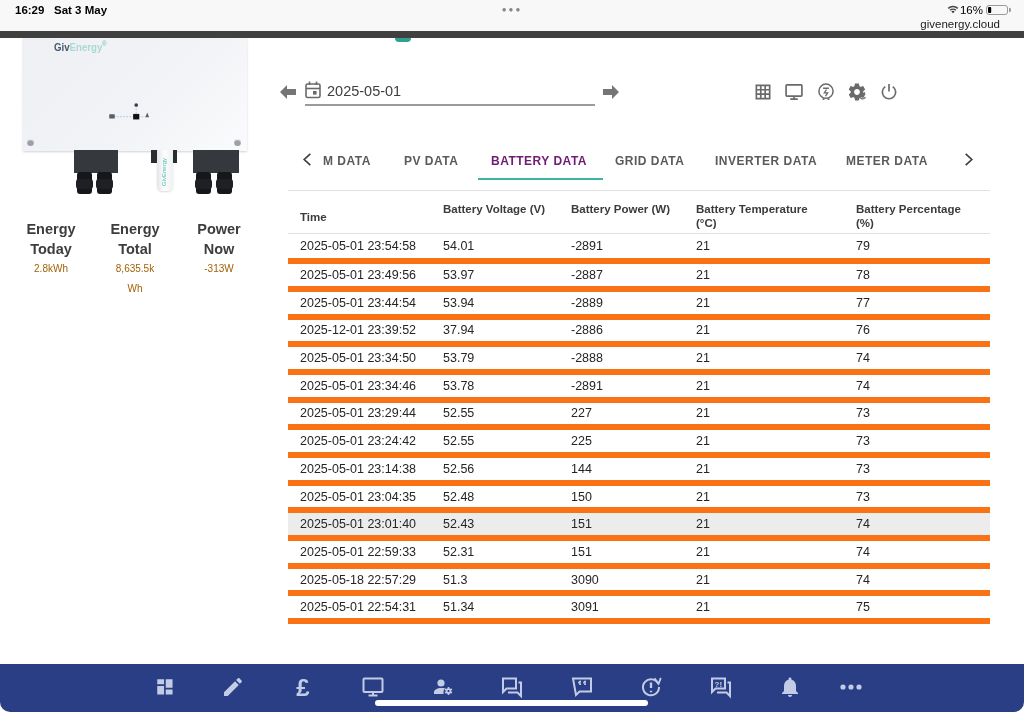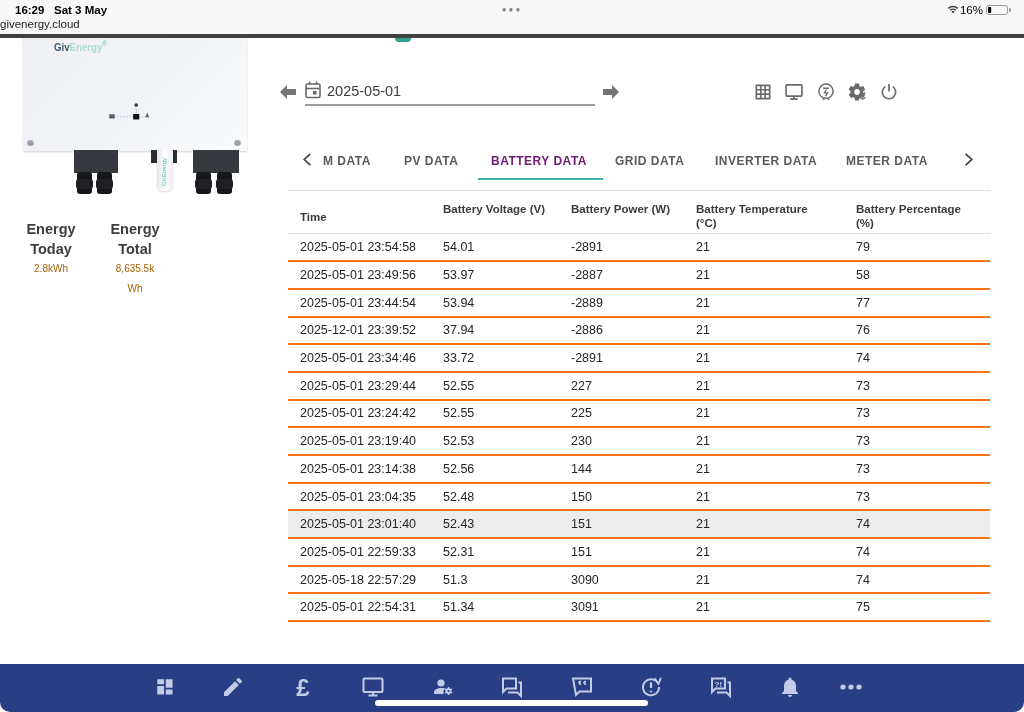--- a/index.html
+++ b/index.html
@@ -1,21 +1,21 @@
 <!DOCTYPE html>
 <html><head><meta charset="utf-8"><style>
 *{margin:0;padding:0;box-sizing:border-box}
 html,body{width:1024px;height:712px;font-family:"Liberation Sans",sans-serif;background:#fff;overflow:hidden}
 body{position:relative}
 .abs{position:absolute}
 
-#chrome{position:absolute;top:0;left:0;width:1024px;height:38px;background:#f8f8f8;border-bottom:4px solid #404040}
+#chrome{position:absolute;top:0;left:0;width:1024px;height:38px;background:#f8f8f8;border-bottom:7px solid #404040}
 #clock{position:absolute;left:15px;top:4px;font-size:11.5px;font-weight:bold;color:#000}
 #dots{position:absolute;left:0;top:5px;width:1024px;text-align:center;font-size:8px;color:#86868b;letter-spacing:2px}
-#url{position:absolute;left:0;top:18px;width:984px;text-align:left;font-size:11.5px;color:#1c1c1e}
+#url{position:absolute;left:16px;top:18px;width:984px;text-align:right;font-size:11.5px;color:#1c1c1e}
 #tealarc{position:absolute;left:395px;top:38px;width:16px;height:4px;border-radius:0 0 8px 8px;background:#2fa28f}
 
 #sidebar{position:absolute;left:0;top:38px;width:270px;height:626px;background:#fff}
 #invimg{position:absolute;left:23px;top:0;width:224px;height:159px}
 #boxface{position:absolute;left:0;top:0;width:224px;height:113px;background:linear-gradient(135deg,#eef0f3 0%,#f2f3f6 55%,#fafbfc 100%);box-shadow:0 1px 2px rgba(0,0,0,.18)}
 .screw{position:absolute;width:7px;height:7px;border-radius:50%;background:#9aa0a8;box-shadow:inset 0 1px 1px #fff}
 
 .cblock{position:absolute;top:112px;height:23px;background:#35383d}
 .cyl{position:absolute;top:134px;width:15px;height:22px;background:#16171a;border-radius:3px}
 .cyl:after{content:"";position:absolute;left:-1px;top:7px;width:17px;height:10px;background:#1e2024;border-radius:3px}
@@ -46,21 +46,21 @@
 #tabline{position:absolute;left:190px;top:38px;width:125px;height:2px;background:#3cb5a9}
 .chev{position:absolute;top:12px;width:15px;height:15px;color:#434343}
 
 #table{position:absolute;left:18px;top:152px;width:702px}
 table{border-collapse:collapse;width:702px;table-layout:fixed}
 col.c1{width:143px}col.c2{width:128px}col.c3{width:125px}col.c4{width:160px}col.c5{width:146px}
 th{font-size:11.5px;font-weight:bold;color:#3b3b3b;text-align:left;padding:11px 6px 0 12px;vertical-align:top;line-height:14px;white-space:nowrap}
 th.tm{padding-top:19px}
 td{font-size:12.5px;color:#252525;text-align:left;padding:0 6px 0 12px;height:27.7px;vertical-align:middle;white-space:nowrap}
 thead tr{border-top:1px solid #e0e0e0;border-bottom:1px solid #e0e0e0;height:43px}
-tbody tr{border-bottom:2px solid #f97316}
+tbody tr{border-bottom:6px solid #f97316}
 tr.hl{background:#ececec}
 
 #toolbar{position:absolute;left:0;top:664px;width:1024px;height:48px;background:#2a3e85;border-radius:0 0 10px 10px}
 .tbicon{position:absolute;top:11px;width:24px;height:24px;color:#c3cce6}
 #homebar{position:absolute;left:375px;top:36px;width:273px;height:5.5px;border-radius:3px;background:#fff}
 </style></head><body>
 
 <div id="sidebar">
  <div id="invimg">
   <div id="boxface">
@@ -90,20 +90,24 @@
       </div>
  </div>
  <div class="stat" style="left:9px">
       <div class="t">Energy<br>Today</div>
       <div class="v">2.8kWh</div>
     </div>
  <div class="stat" style="left:93px">
       <div class="t">Energy<br>Total</div>
       <div class="v">8,635.5k<br>Wh</div>
     </div>
+ <div class="stat" style="left:177px">
+      <div class="t">Power<br>Now</div>
+      <div class="v">-313W</div>
+    </div>
 </div>
 
 <div id="main">
  <div id="daterow">
    <svg class="garrow" style="left:10px" width="16" height="14" viewBox="0 0 16 14" fill="#757575">
         <path d="M7 0 L7 4 L16 4 L16 10 L7 10 L7 14 L0 7 Z"></path>
       </svg>
    <svg class="abs" style="left:35px;top:43px" width="16" height="18" viewBox="0 0 16 18" fill="none" stroke="#6a6a6a" stroke-width="1.6">
      <rect x="1" y="3" width="14" height="13.5" rx="1.5"></rect>
      <line x1="1" y1="7.5" x2="15" y2="7.5"></line>
@@ -182,61 +186,61 @@
             <td>54.01</td>
             <td>-2891</td>
             <td>21</td>
             <td>79</td>
           </tr>
   <tr>
             <td>2025-05-01 23:49:56</td>
             <td>53.97</td>
             <td>-2887</td>
             <td>21</td>
-            <td>58</td>
+            <td>78</td>
           </tr>
   <tr>
             <td>2025-05-01 23:44:54</td>
             <td>53.94</td>
             <td>-2889</td>
             <td>21</td>
             <td>77</td>
           </tr>
   <tr>
             <td>2025-12-01 23:39:52</td>
             <td>37.94</td>
             <td>-2886</td>
             <td>21</td>
             <td>76</td>
           </tr>
   <tr>
+            <td>2025-05-01 23:34:50</td>
+            <td>53.79</td>
+            <td>-2888</td>
+            <td>21</td>
+            <td>74</td>
+          </tr>
+  <tr>
             <td>2025-05-01 23:34:46</td>
-            <td>33.72</td>
+            <td>53.78</td>
             <td>-2891</td>
             <td>21</td>
             <td>74</td>
           </tr>
   <tr>
             <td>2025-05-01 23:29:44</td>
             <td>52.55</td>
             <td>227</td>
             <td>21</td>
             <td>73</td>
           </tr>
   <tr>
             <td>2025-05-01 23:24:42</td>
             <td>52.55</td>
             <td>225</td>
-            <td>21</td>
-            <td>73</td>
-          </tr>
-  <tr>
-            <td>2025-05-01 23:19:40</td>
-            <td>52.53</td>
-            <td>230</td>
             <td>21</td>
             <td>73</td>
           </tr>
   <tr>
             <td>2025-05-01 23:14:38</td>
             <td>52.56</td>
             <td>144</td>
             <td>21</td>
             <td>73</td>
           </tr>

